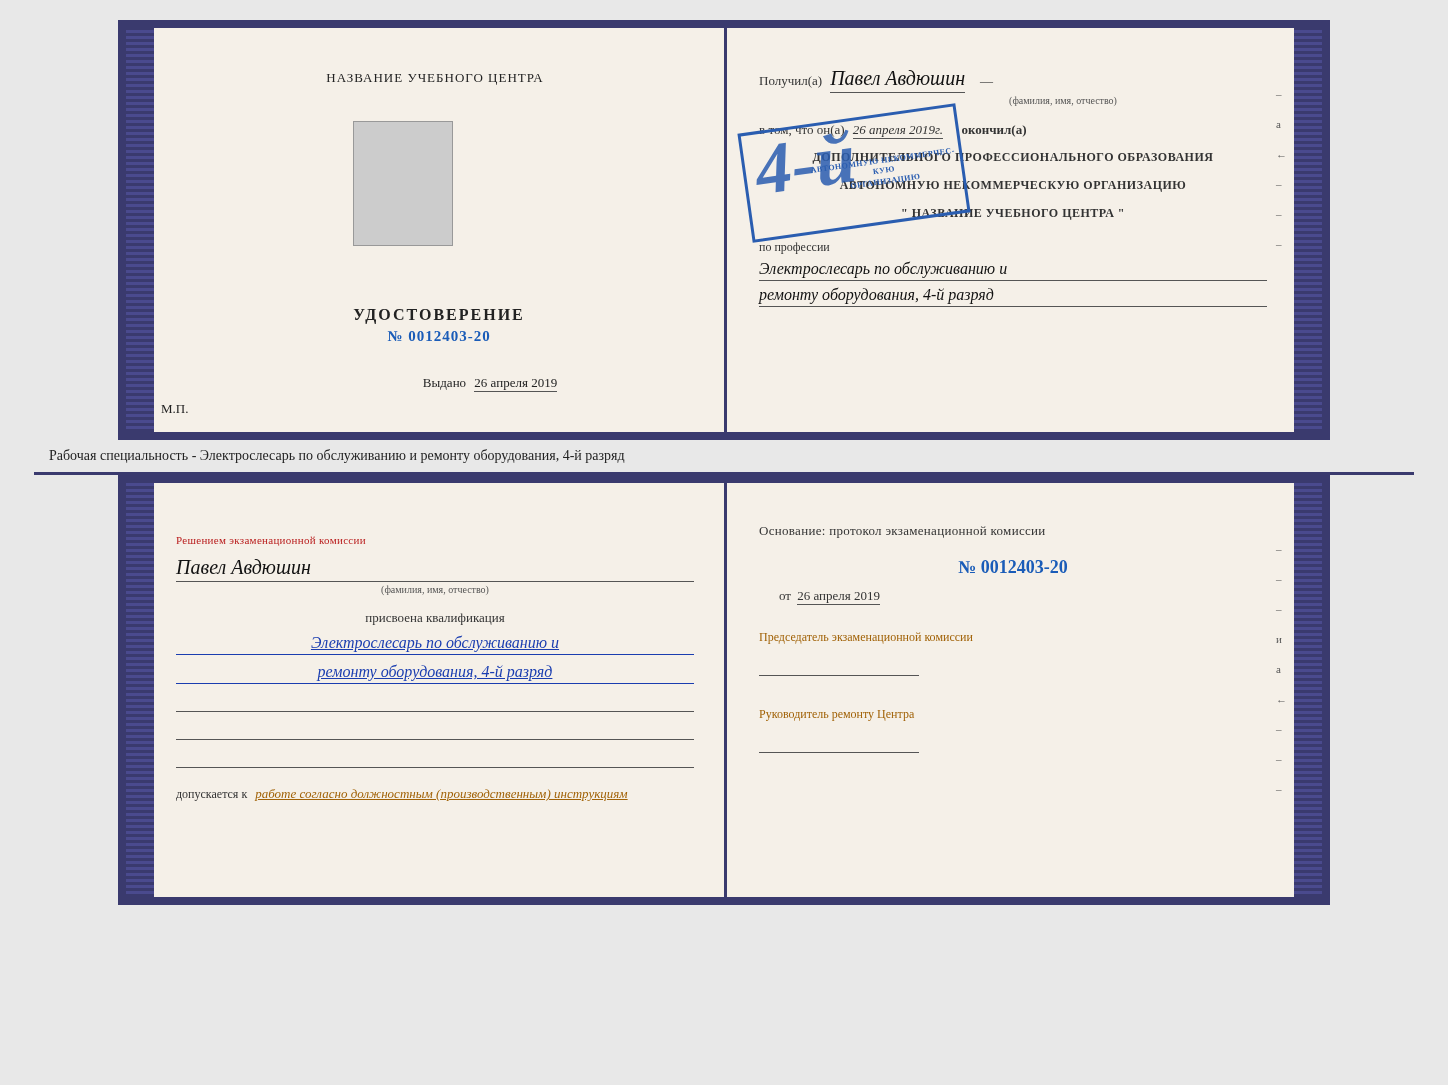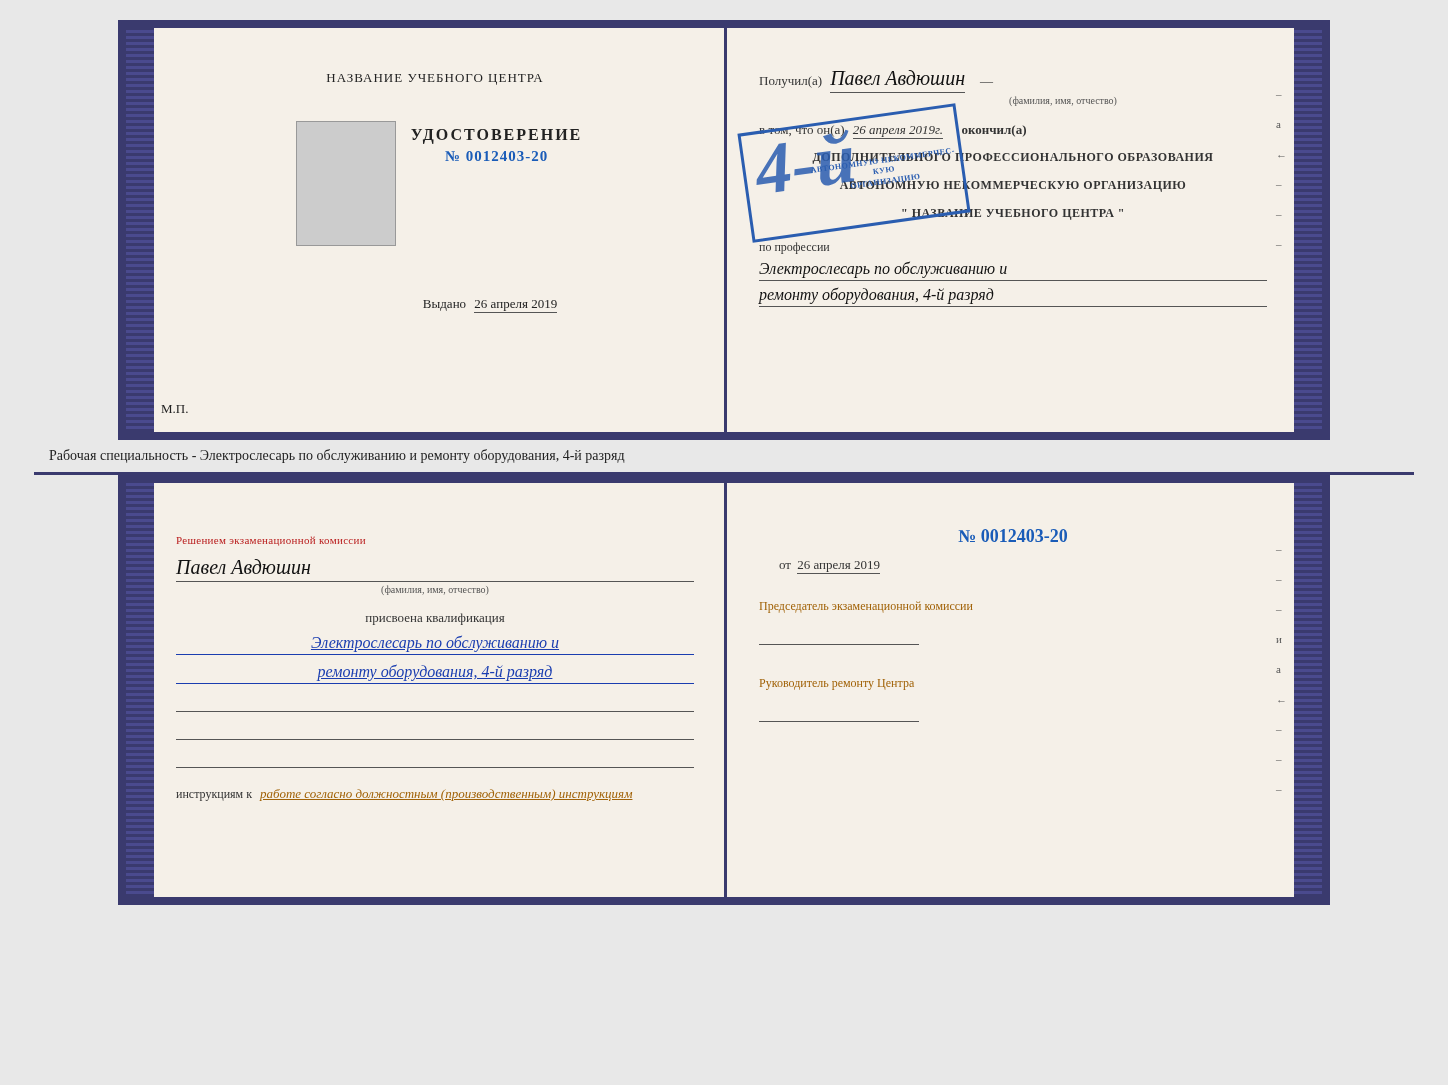--- a/index.html
+++ b/index.html
@@ -371,21 +371,21 @@
       top: 60px;
       display: flex;
       flex-direction: column;
       gap: 18px;
       font-size: 11px;
       color: #555;
     }
 
     .left-content-wrapper {
       display: flex;
-      flex-direction: row;
+      flex-direction: column;
       gap: 15px;
       align-items: flex-start;
       margin-top: 15px;
       padding-left: 8px;
     }
 
     .left-text-block {
       flex: 1;
     }
 
@@ -494,29 +494,30 @@
       <div class="qualification-label">присвоена квалификация</div>
       <span class="qualification-value">Электрослесарь по обслуживанию и</span>
       <span class="qualification-value">ремонту оборудования, 4-й разряд</span>
     </div>
 
     <span class="blank-line"></span>
     <span class="blank-line"></span>
     <span class="blank-line"></span>
 
     <div class="допускается-line">
-      <span>инструкциям к</span>
+      <span>допускается к</span>
       <span class="допускается-value" style="margin-left:5px;">работе согласно должностным (производственным) инструкциям</span>
     </div>
   </div>
 
   <div class="divider-line"></div>
 
   <div class="page-right" style="padding-right:55px; position:relative;">
     <div style="margin-top:15px;">
+      <div class="osnov-title">Основание: протокол экзаменационной  комиссии</div>
       <span class="protocol-number">№  0012403-20</span>
       <span class="protocol-date">
         <span>от</span>
         <span style="border-bottom:1px solid #555; padding-bottom:1px; margin-left:3px;">26 апреля 2019</span>
       </span>
     </div>
 
     <div class="signature-block">
       <div class="sig-title">Председатель экзаменационной комиссии</div>
       <span class="sig-line"></span>

